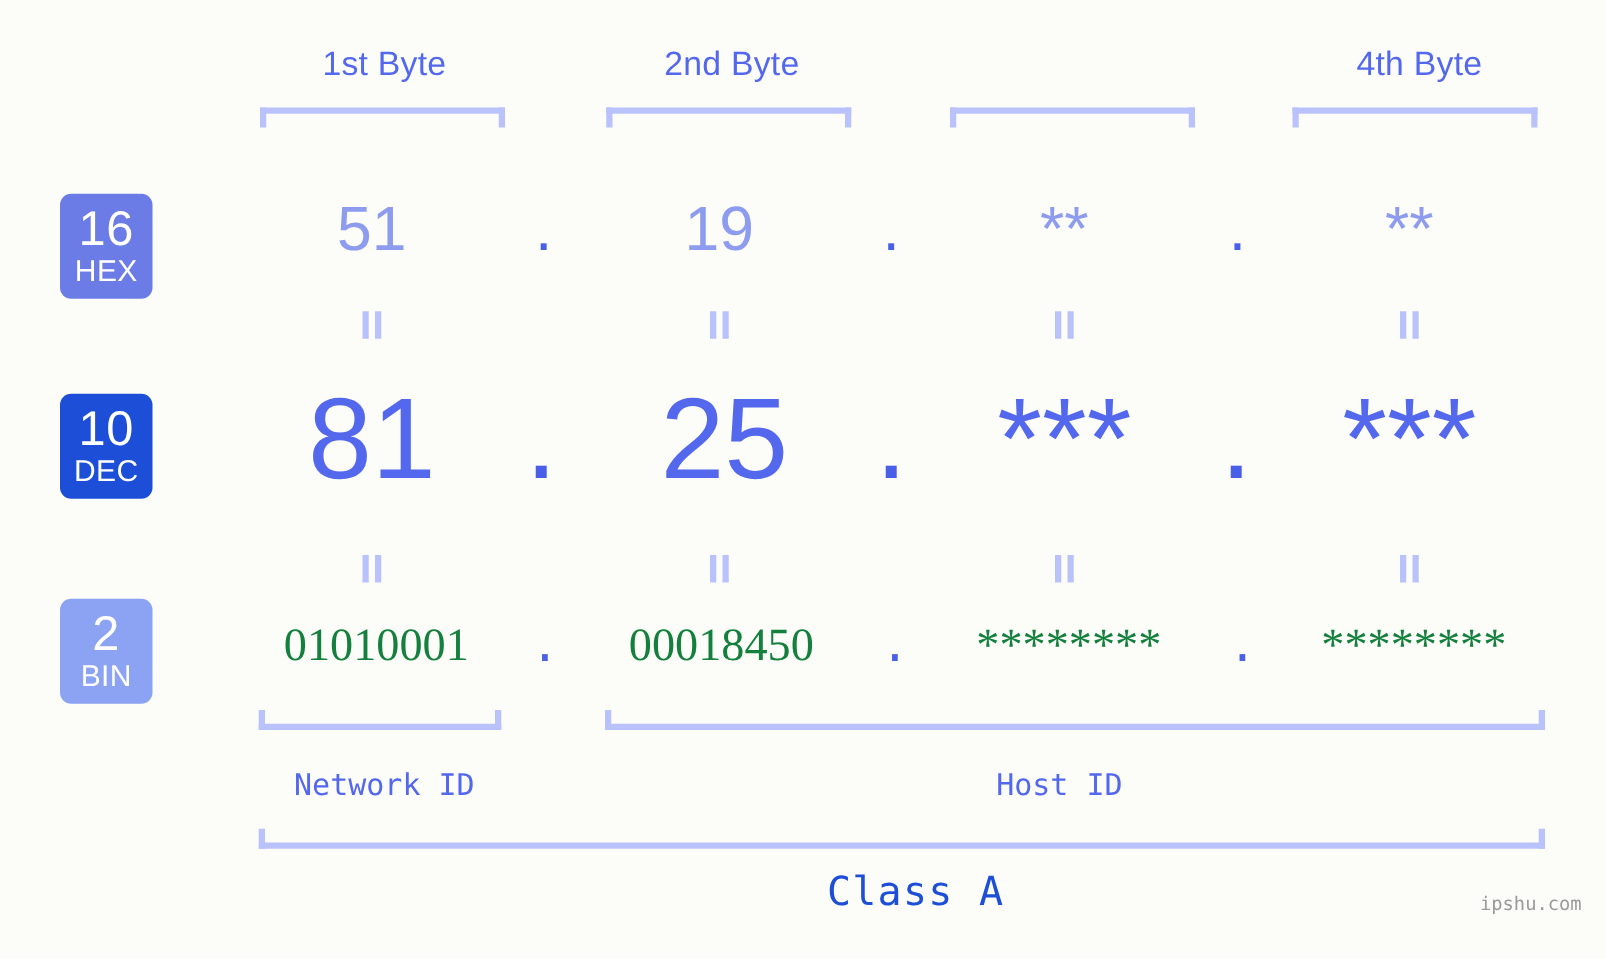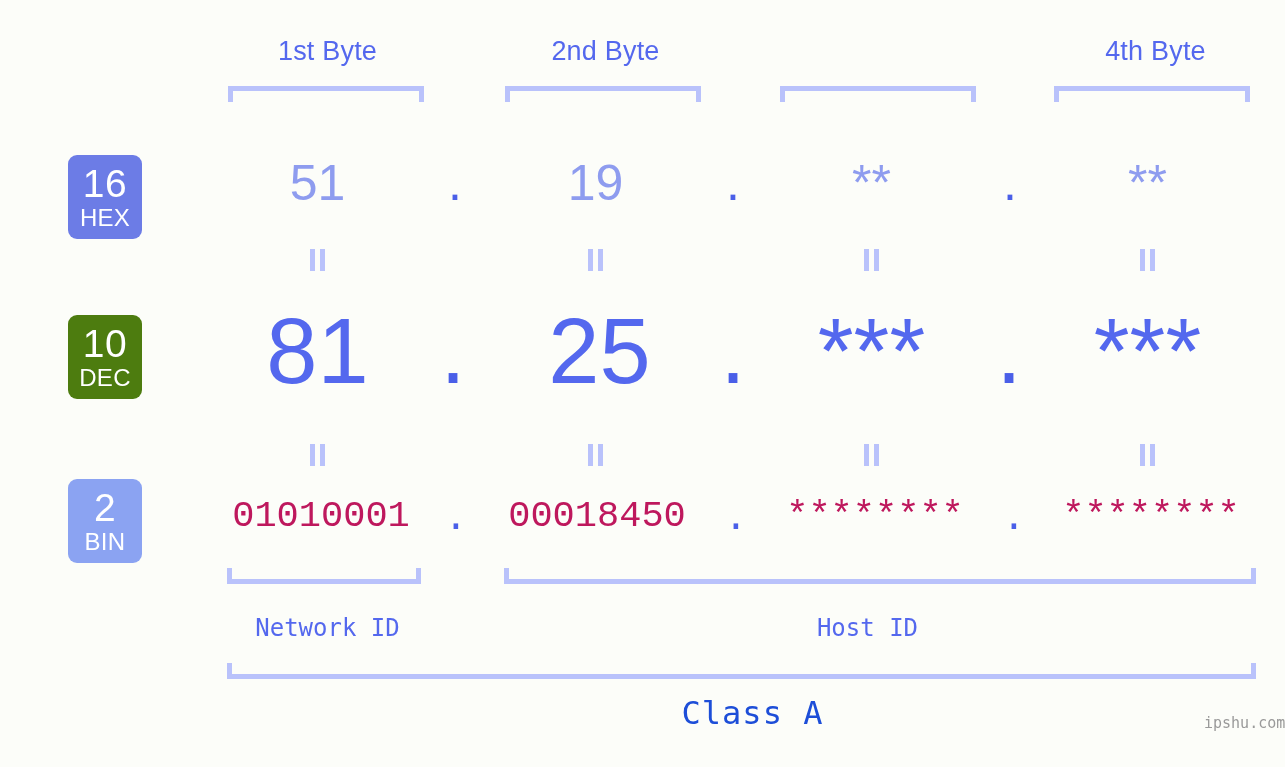--- a/index.html
+++ b/index.html
@@ -11,21 +11,20 @@
     height: 767px;
     background: #fcfdf9;
     font-family: "Liberation Sans", sans-serif;
     overflow: hidden;
     position: relative;
   }
 
   .stage {
     position: absolute;
     inset: 0;
-    margin-left: 20px;
   }
 
   
   .abs { position: absolute; }
 
   
   .byte-label {
     font-family: "Liberation Sans", sans-serif;
     font-size: 27px;
     color: #5468ee;
@@ -70,21 +69,21 @@
     font-weight: 400;
     letter-spacing: 0.5px;
   }
   .badge .nm {
     font-size: 24px;
     font-weight: 400;
     margin-top: 3px;
     letter-spacing: 0.3px;
   }
   .badge-hex { background: #6c7ce6; }
-  .badge-dec { background: #4d7c0f; }
+  .badge-dec { background: #1d4ed8; }
   .badge-bin { background: #8ba3f2; }
 
   
   .val {
     text-align: center;
     white-space: nowrap;
     line-height: 1;
   }
   .row-hex .val {
     font-family: "Liberation Sans", sans-serif;
@@ -93,23 +92,23 @@
     font-weight: 400;
     text-align: center;
   }
   .row-dec .val {
     font-family: "Liberation Sans", sans-serif;
     font-size: 92px;
     color: #5468ee;
     font-weight: 400;
   }
   .row-bin .val {
-    font-family: Liberation Mono, monospace;
+    font-family: Liberation Serif, serif;
     font-size: 37px;
-    color: #be185d;
+    color: #15803d;
     font-weight: 400;
     letter-spacing: 0px;
   }
 
   
   .dot {
     text-align: center;
     line-height: 1;
     color: #4a5fe8;
     white-space: nowrap;

